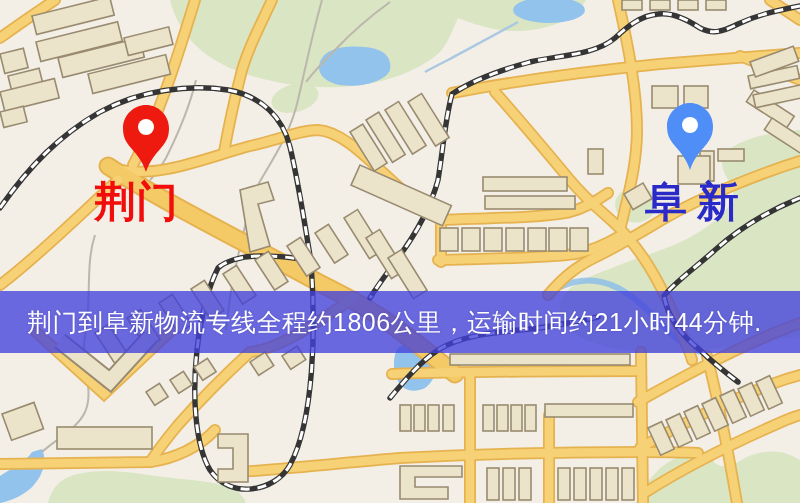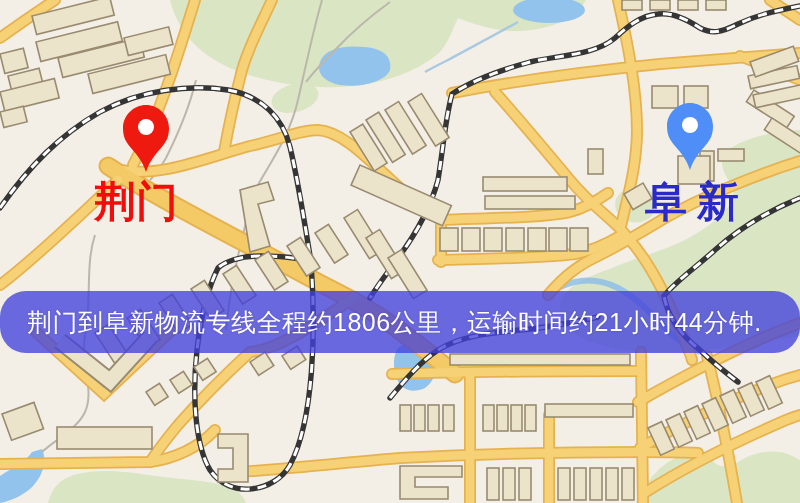--- a/index.html
+++ b/index.html
@@ -18,21 +18,21 @@
   .bld{fill:#ece3cb;stroke:#998b70;stroke-width:1.6;}
   
   .park{fill:#d9e5c3;stroke:none;}
   .water{fill:#92c3ec;stroke:none;}
   .stream{fill:none;stroke:#bcb7ac;stroke-width:2;}
   .bstream{fill:none;stroke:#a9c8e2;stroke-width:2.4;}
   .river{fill:none;stroke:#8ebfe8;stroke-width:6;opacity:.85;}
   .city-label{font-weight:bold;font-size:42px;font-family:"Liberation Sans",sans-serif;}
   .banner{position:absolute;left:0;top:291px;width:800px;height:62px;
           background:rgba(67,65,219,0.78);display:flex;align-items:center;
-          box-sizing:border-box;padding-left:27px;border-radius:26px;}
+          box-sizing:border-box;padding-left:27px;}
   .banner-text{color:#fff;font-size:25px;letter-spacing:.5px;white-space:nowrap;
                text-shadow:0 0 2px rgba(40,40,140,.35);}
 </style>
 </head>
 <body>
 
 <div class="stage">
   <svg width="800" height="503" viewBox="0 0 800 503">
 
     <rect x="0" y="0" width="800" height="503" fill="#f3efe6"></rect>

